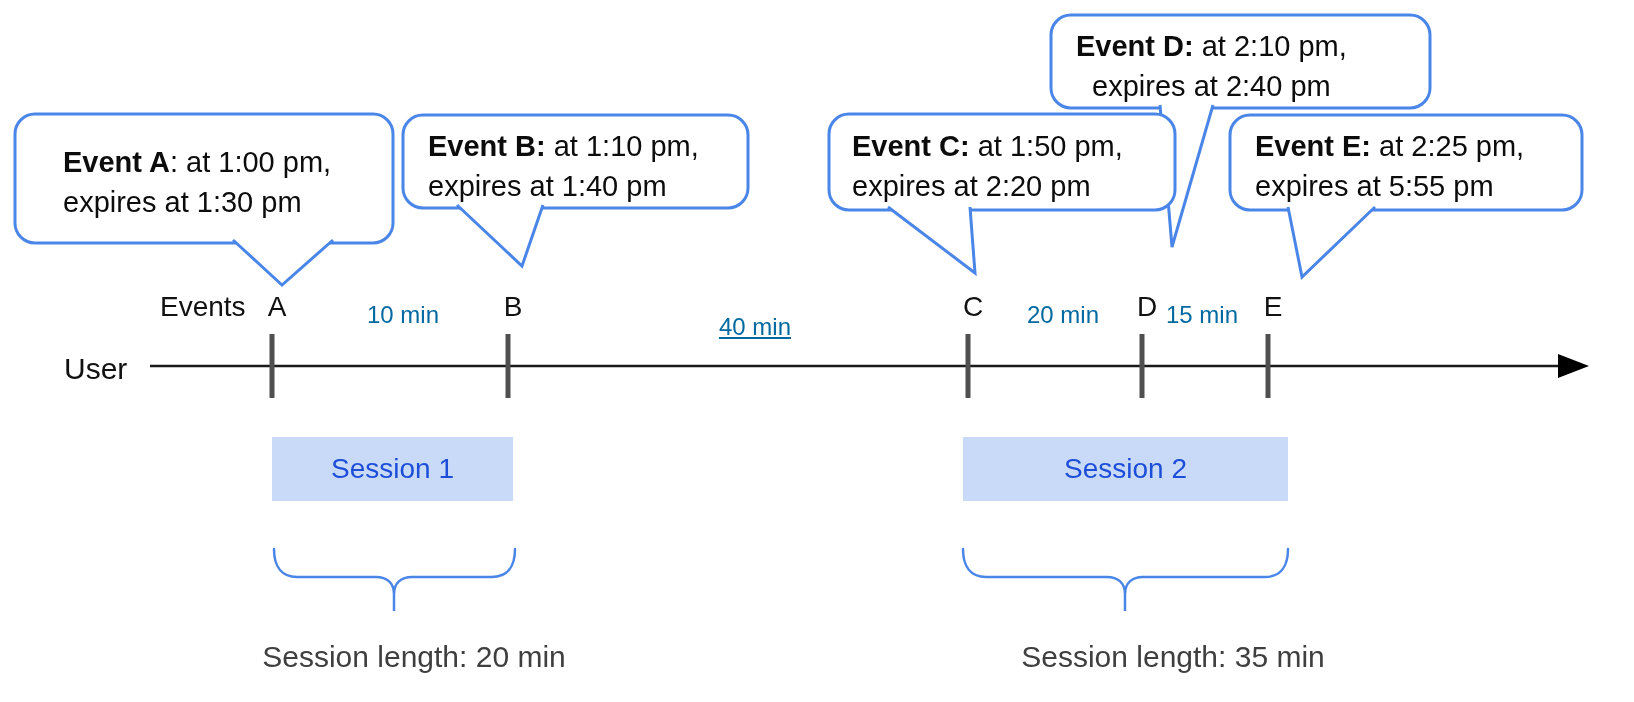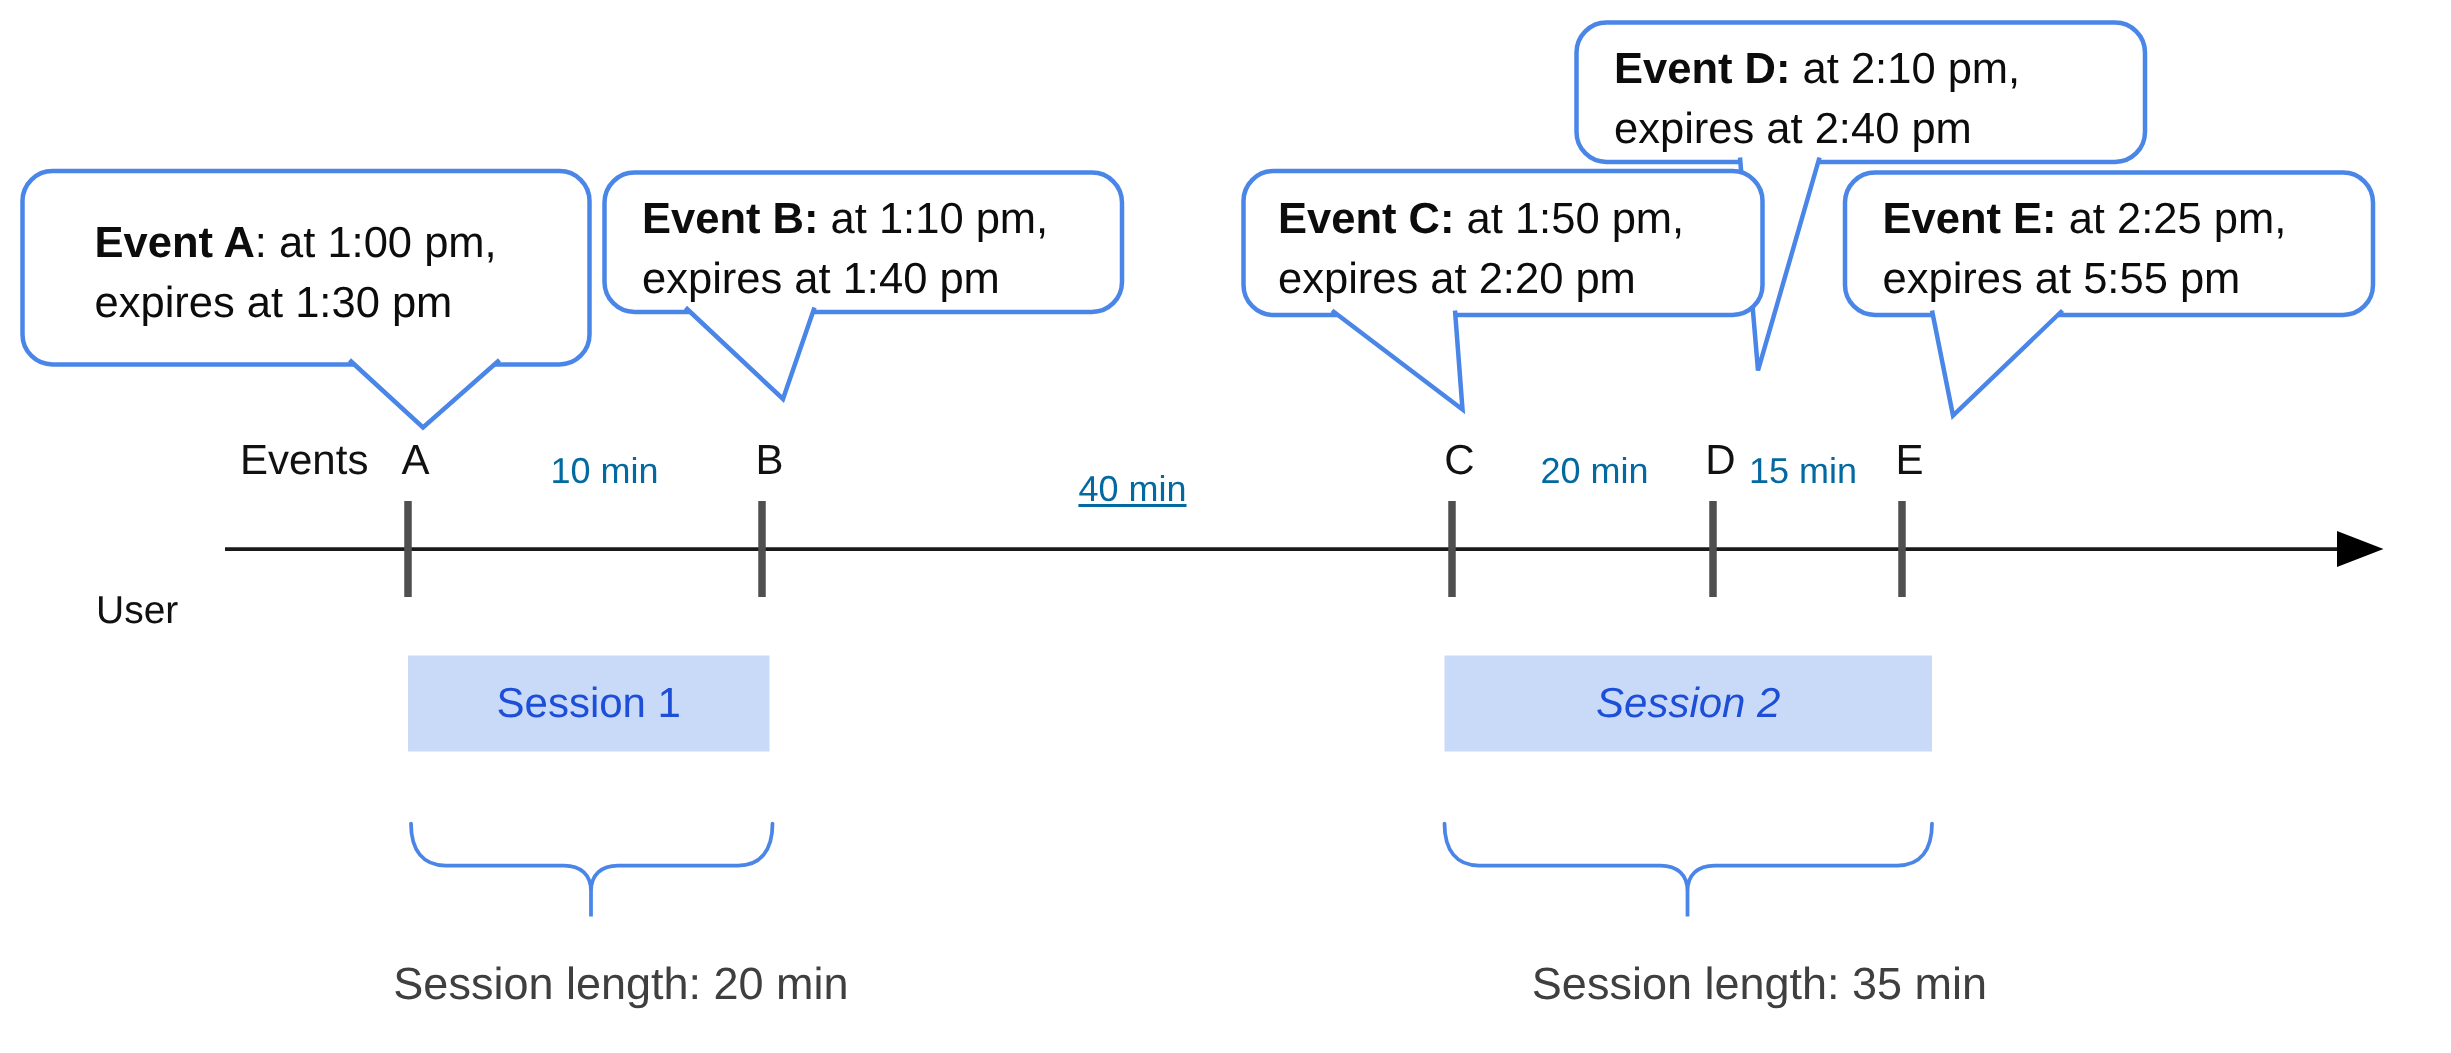--- a/index.html
+++ b/index.html
@@ -19,21 +19,21 @@
   .bubble{fill:#ffffff;stroke:var(--accent-blue);stroke-width:3;}
   .tail{fill:#ffffff;stroke:var(--accent-blue);stroke-width:3;stroke-linejoin:miter;}
   .tl{stroke:var(--timeline-black);stroke-width:2.5;}
   .tick{stroke:var(--tick-gray);stroke-width:5;}
   .session-rect{fill:var(--session-fill);}
   .brace{fill:none;stroke:var(--accent-blue);stroke-width:2.5;stroke-linecap:round;}
   .txt{position:absolute;white-space:nowrap;}
   .callout-text{font-size:29px;line-height:40px;color:#0c0c0c;}
   .callout-text .b{font-weight:bold;}
   .axis-label{font-size:28px;line-height:1.15;}
-  .user-label{font-size:26px;line-height:1.15;margin-top:40px;}
+  .user-label{font-size:30px;line-height:1.15;}
   .event-letter{font-size:28px;line-height:1.15;width:60px;text-align:center;}
   .interval-label{font-size:24px;line-height:1.15;width:140px;text-align:center;color:#0369a1;}
   .session-label{position:absolute;display:flex;align-items:center;justify-content:center;
     font-size:28px;color:#1d4ed8;}
   .length-label{font-size:30px;width:520px;text-align:center;color:var(--text-gray);}
 </style>
 </head>
 <body>
 
 <div id="stage">
@@ -79,21 +79,21 @@
   <div class="txt callout-text" style="left:428px;top:126px;">
     <div><span class="b">Event B:</span><span> at 1:10 pm,</span></div>
     <div>expires at 1:40 pm</div>
   </div>
 
   <div class="txt callout-text" style="left:852px;top:126px;">
     <div><span class="b">Event C:</span><span> at 1:50 pm,</span></div>
     <div>expires at 2:20 pm</div>
   </div>
 
-  <div class="txt callout-text" style="left:1076px;top:26px;">
+  <div class="txt callout-text" style="left:1076px;top:26px;text-align:center;">
     <div><span class="b">Event D:</span><span> at 2:10 pm,</span></div>
     <div>expires at 2:40 pm</div>
   </div>
 
   <div class="txt callout-text" style="left:1255px;top:126px;">
     <div><span class="b">Event E:</span><span> at 2:25 pm,</span></div>
     <div>expires at 5:55 pm</div>
   </div>
 
   <div class="txt axis-label" style="left:160px;top:291px;">Events</div>
@@ -104,18 +104,18 @@
   <div class="txt event-letter" style="left:943px;top:291px;">C</div>
   <div class="txt event-letter" style="left:1117px;top:291px;">D</div>
   <div class="txt event-letter" style="left:1243px;top:291px;">E</div>
 
   <div class="txt interval-label" style="left:333px;top:301px;">10 min</div>
   <div class="txt interval-label" style="left:685px;top:313px;text-decoration:underline;">40 min</div>
   <div class="txt interval-label" style="left:993px;top:301px;">20 min</div>
   <div class="txt interval-label" style="left:1132px;top:301px;">15 min</div>
 
   <div class="session-label" style="left:272px;top:437px;width:241px;height:64px;">Session 1</div>
-  <div class="session-label" style="left:963px;top:437px;width:325px;height:64px;font-style:italic;">Session 2</div>
+  <div class="session-label" style="left:963px;top:437px;width:325px;height:64px;">Session 2</div>
 
   <div class="txt length-label" style="left:154px;top:640px;">Session length: 20 min</div>
   <div class="txt length-label" style="left:913px;top:640px;">Session length: 35 min</div>
 
 </div>
 
 </body></html>

